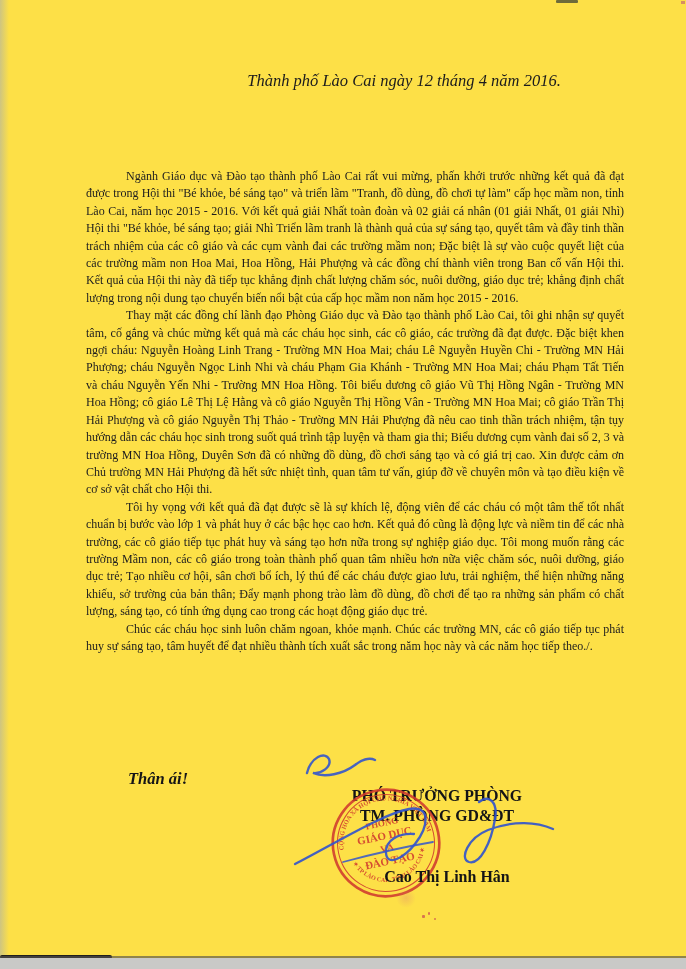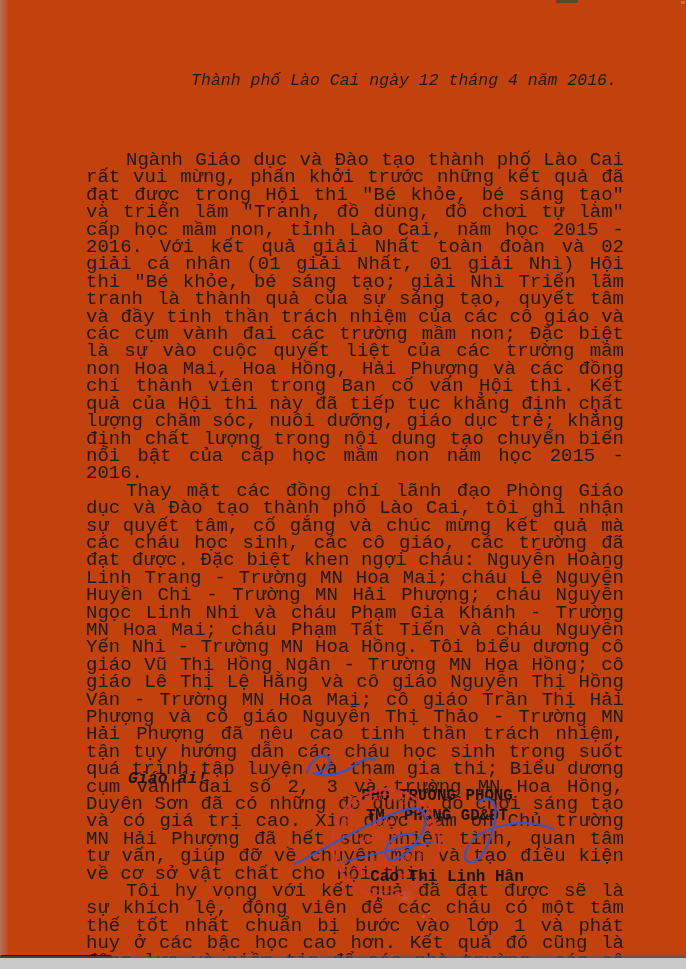--- a/index.html
+++ b/index.html
@@ -2,38 +2,38 @@
 <html><head>
 <meta charset="utf-8">
 <style>
   html,body{margin:0;padding:0;}
   body{
     width:686px;height:969px;position:relative;overflow:hidden;
     background:#d6d6d4;
     font-family:"Liberation Serif", serif;
   }
   .page{
-    position:absolute;inset:0;background:#c2410c;font-family:Liberation Mono, monospace;
+    position:absolute;inset:0;background:#fde047;
   }
   .edge-shade-left{
     position:absolute;left:0;top:0;bottom:0;width:9px;
     background:linear-gradient(to right, rgba(160,170,185,.5), rgba(160,170,185,0));
   }
   .date-line{
     position:absolute;top:71px;left:0;right:0;padding-left:122px;
     text-align:center;font-style:italic;font-size:16.5px;color:#1b1b1d;
   }
   .salutation{
     position:absolute;top:104px;left:86px;width:538px;
     font-weight:bold;font-style:italic;font-size:15.8px;line-height:17.6px;
     text-align:justify;text-indent:40px;color:#151517;
   }
   .body-text{
-    position:absolute;top:152px;left:86px;width:538px;
-    font-size:19px;line-height:17.4px;text-align:justify;color:#1c1c1e;
+    position:absolute;top:168px;left:86px;width:538px;
+    font-size:12px;line-height:17.4px;text-align:justify;color:#1c1c1e;
   }
   .body-text p{margin:0;text-indent:40px;}
   .closing{
     position:absolute;top:769px;left:128px;
     font-weight:bold;font-style:italic;font-size:16.5px;color:#151517;
   }
   .sig-block{
     position:absolute;top:786px;left:327px;width:220px;text-align:center;
     font-weight:bold;font-size:15.8px;line-height:20px;color:#141416;
   }
@@ -70,21 +70,21 @@
     <p>Ngành Giáo dục và Đào tạo thành phố Lào Cai rất vui mừng, phấn khởi trước những kết quả đã đạt được trong Hội thi "Bé khỏe, bé sáng tạo" và triển lãm "Tranh, đồ dùng, đồ chơi tự làm" cấp học mầm non, tỉnh Lào Cai, năm học 2015 - 2016. Với kết quả giải Nhất toàn đoàn và 02 giải cá nhân (01 giải Nhất, 01 giải Nhì) Hội thi "Bé khỏe, bé sáng tạo; giải Nhì Triển lãm tranh là thành quả của sự sáng tạo, quyết tâm và đầy tinh thần trách nhiệm của các cô giáo và các cụm vành đai các trường mầm non; Đặc biệt là sự vào cuộc quyết liệt của các trường mầm non Hoa Mai, Hoa Hồng, Hải Phượng và các đồng chí thành viên trong Ban cố vấn Hội thi. Kết quả của Hội thi này đã tiếp tục khẳng định chất lượng chăm sóc, nuôi dưỡng, giáo dục trẻ; khẳng định chất lượng trong nội dung tạo chuyển biến nổi bật của cấp học mầm non năm học 2015 - 2016.</p>
     <p>Thay mặt các đồng chí lãnh đạo Phòng Giáo dục và Đào tạo thành phố Lào Cai, tôi ghi nhận sự quyết tâm, cố gắng và chúc mừng kết quả mà các cháu học sinh, các cô giáo, các trường đã đạt được. Đặc biệt khen ngợi cháu: Nguyễn Hoàng Linh Trang - Trường MN Hoa Mai; cháu Lê Nguyễn Huyền Chi - Trường MN Hải Phượng; cháu Nguyễn Ngọc Linh Nhi và cháu Phạm Gia Khánh - Trường MN Hoa Mai; cháu Phạm Tất Tiến và cháu Nguyễn Yến Nhi - Trường MN Hoa Hồng. Tôi biểu dương cô giáo Vũ Thị Hồng Ngân - Trường MN Hoa Hồng; cô giáo Lê Thị Lệ Hằng và cô giáo Nguyễn Thị Hồng Vân - Trường MN Hoa Mai; cô giáo Trần Thị Hải Phượng và cô giáo Nguyễn Thị Thảo - Trường MN Hải Phượng đã nêu cao tinh thần trách nhiệm, tận tụy hướng dẫn các cháu học sinh trong suốt quá trình tập luyện và tham gia thi; Biểu dương cụm vành đai số 2, 3 và trường MN Hoa Hồng, Duyên Sơn đã có những đồ dùng, đồ chơi sáng tạo và có giá trị cao. Xin được cảm ơn Chủ trường MN Hải Phượng đã hết sức nhiệt tình, quan tâm tư vấn, giúp đỡ về chuyên môn và tạo điều kiện về cơ sở vật chất cho Hội thi.</p>
     <p>Tôi hy vọng với kết quả đã đạt được sẽ là sự khích lệ, động viên để các cháu có một tâm thế tốt nhất chuẩn bị bước vào lớp 1 và phát huy ở các bậc học cao hơn. Kết quả đó cũng là động lực và niềm tin để các nhà trường, các cô giáo tiếp tục phát huy và sáng tạo hơn nữa trong sự nghiệp giáo dục. Tôi mong muốn rằng các trường Mầm non, các cô giáo trong toàn thành phố quan tâm nhiều hơn nữa việc chăm sóc, nuôi dưỡng, giáo dục trẻ; Tạo nhiều cơ hội, sân chơi bổ ích, lý thú để các cháu được giao lưu, trải nghiệm, thể hiện những năng khiếu, sở trường của bản thân; Đẩy mạnh phong trào làm đồ dùng, đồ chơi để tạo ra những sản phẩm có chất lượng, sáng tạo, có tính ứng dụng cao trong các hoạt động giáo dục trẻ.</p>
     <p>Chúc các cháu học sinh luôn chăm ngoan, khỏe mạnh. Chúc các trường MN, các cô giáo tiếp tục phát huy sự sáng tạo, tâm huyết để đạt nhiều thành tích xuất sắc trong năm học này và các năm học tiếp theo./.</p>
   </div>
 
   <svg class="scribble-svg" viewBox="0 0 82 40">
     <path d="M8,26 C12,10 26,4 30,12 C33,20 22,27 14,26 C26,31 44,27 56,18 C62,13 70,10 76,13" fill="none" stroke="#3355cc" stroke-width="2.4" stroke-linecap="round" opacity=".9"></path>
   </svg>
 
-  <div class="closing">Giáo ái!</div>
+  <div class="closing">Thân ái!</div>
 
   <div class="sig-block">
     <div>PHÓ TRƯỞNG PHÒNG</div>
     <div>TM. PHÒNG GD&amp;ĐT</div>
   </div>
 
   <svg class="seal-svg" viewBox="0 0 120 120">
     <defs>
       <path id="arcTop" d="M 15,60 A 45,45 0 1 1 105,60"></path>
       <path id="arcBot" d="M 19,60 A 41,41 0 0 0 101,60"></path>

